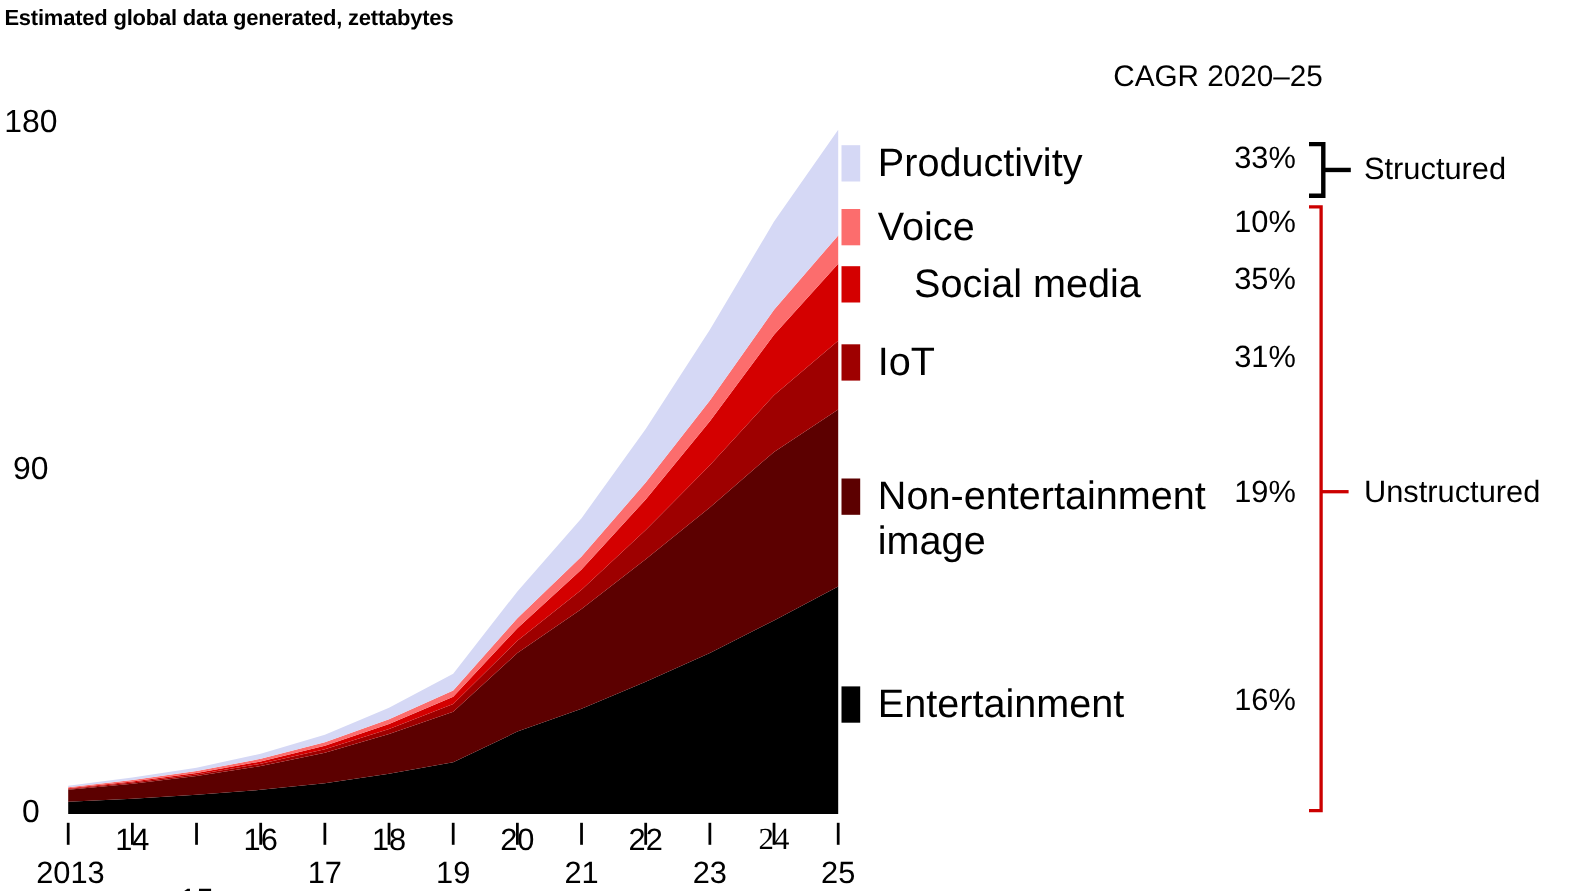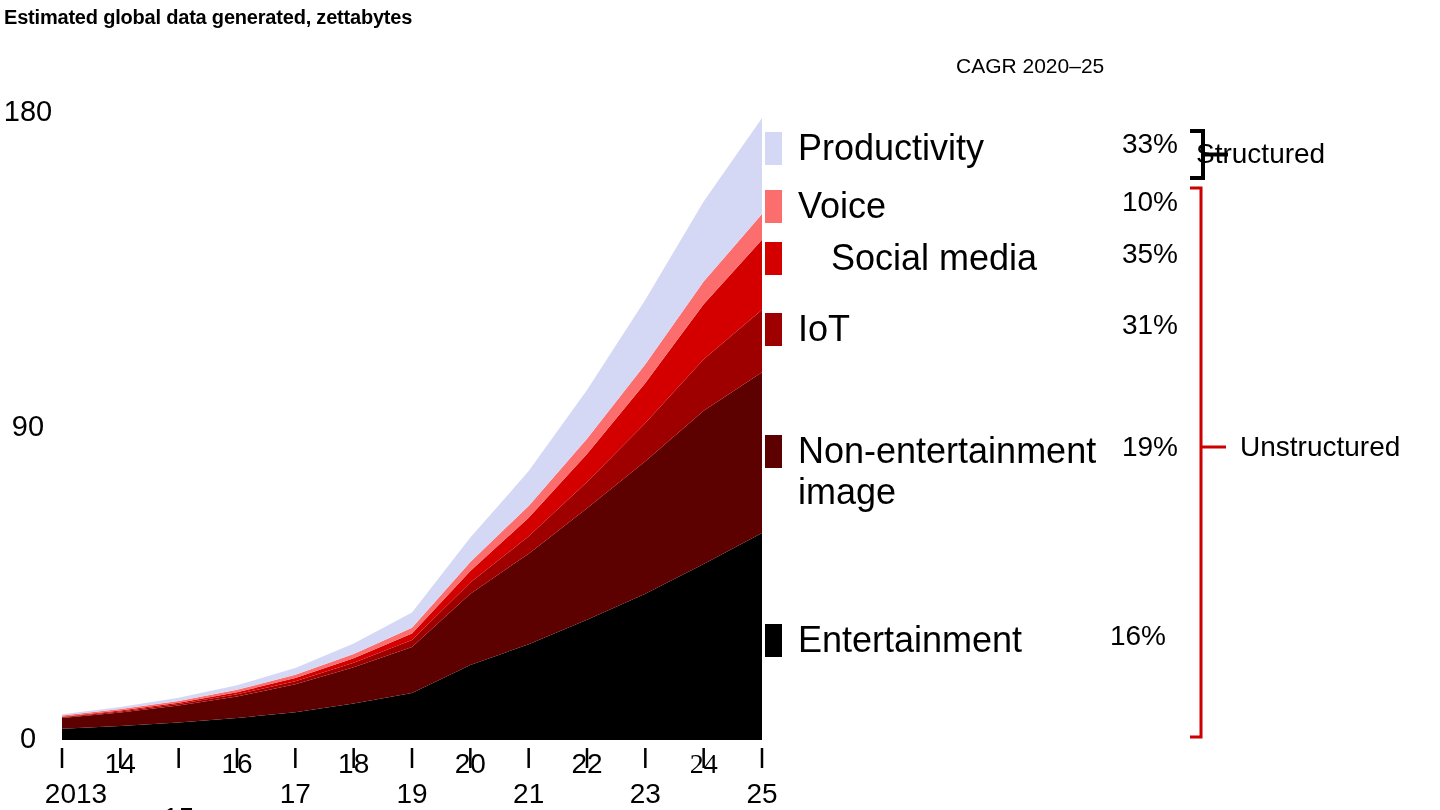--- a/index.html
+++ b/index.html
@@ -16,22 +16,22 @@
   #chart-title {
     position: absolute;
     left: 4px; top: 6px;
     font-size: 20px;
     font-weight: bold;
     letter-spacing: -0.2px;
     white-space: nowrap;
   }
   #cagr-header {
     position: absolute;
-    left: 956px; top: 54px;
-    font-size: 21px;
+    left: 1012px; top: 54px;
+    font-size: 27px;
     white-space: nowrap;
   }
   #plot-svg {
     position: absolute;
     left: 0; top: 0;
   }
   .ytick-label {
     position: absolute;
     font-size: 29px;
     text-align: center;
@@ -113,21 +113,21 @@
 
 <div id="xlabels-top">
     <div class="xtick-label xrow-top" style="left: 120.333px;">14</div>
     <div class="xtick-label xrow-top" style="left: 237px;">16</div>
     <div class="xtick-label xrow-top" style="left: 353.667px;">18</div>
     <div class="xtick-label xrow-top" style="left: 470.333px;">20</div>
     <div class="xtick-label xrow-top" style="left: 587px;">22</div>
     <div class="xtick-label xrow-top" style="left: 703.667px; font-family: Liberation Serif, serif;">24</div>
   </div>
 <div id="xlabels-bottom">
-    <div class="xtick-label xrow-bot" style="left: 76px;">2013</div>
+    <div class="xtick-label xrow-bot" style="left: 64px;">2013</div>
     <div class="xtick-label xrow-bot" style="left: 178.667px; margin-top: 24px;">15</div>
     <div class="xtick-label xrow-bot" style="left: 295.333px;">17</div>
     <div class="xtick-label xrow-bot" style="left: 412px;">19</div>
     <div class="xtick-label xrow-bot" style="left: 528.667px;">21</div>
     <div class="xtick-label xrow-bot" style="left: 645.333px;">23</div>
     <div class="xtick-label xrow-bot" style="left: 762px;">25</div>
   </div>
 
 <div id="legend">
     <div class="legend-swatch" style="left: 765px; top: 132px; background: rgb(213, 216, 245);"></div>
@@ -141,26 +141,26 @@
     <div class="legend-value" style="left: 1098px; top: 238px;">35%</div>
     <div class="legend-swatch" style="left: 765px; top: 313px; background: rgb(158, 0, 0);"></div>
     <div class="legend-label" style="left: 798px; top: 309px;">IoT</div>
     <div class="legend-value" style="left: 1098px; top: 309px;">31%</div>
     <div class="legend-swatch" style="left: 765px; top: 435px; background: rgb(92, 0, 0);"></div>
     <div class="legend-label" style="left: 798px; top: 431px;">Non-entertainment
 image</div>
     <div class="legend-value" style="left: 1098px; top: 431px;">19%</div>
     <div class="legend-swatch" style="left: 765px; top: 624px; background: rgb(0, 0, 0);"></div>
     <div class="legend-label" style="left: 798px; top: 620px;">Entertainment</div>
-    <div class="legend-value" style="left: 1098px; top: 620px; text-align: center;">16%</div>
+    <div class="legend-value" style="left: 1098px; top: 620px;">16%</div>
   </div>
 
 <svg id="bracket-svg" style="position:absolute;left:0;top:0;pointer-events:none;" width="1440" height="810">
 
   <path d="M 1190 131 L 1203 131 L 1203 178 L 1190 178" fill="none" stroke="#000000" stroke-width="4"></path>
   <line x1="1203" y1="154.5" x2="1228" y2="154.5" stroke="#000000" stroke-width="4"></line>
 
   <path d="M 1190 188 L 1201 188 L 1201 737 L 1190 737" fill="none" stroke="#cc0000" stroke-width="3"></path>
   <line x1="1201" y1="447" x2="1226" y2="447" stroke="#cc0000" stroke-width="3"></line>
 </svg>
 
-<div class="group-label" style="left:1196px; top:138px;">Structured</div>
+<div class="group-label" style="left:1240px; top:138px;">Structured</div>
 <div class="group-label" style="left:1240px; top:431px;">Unstructured</div>
 
 </body></html>

